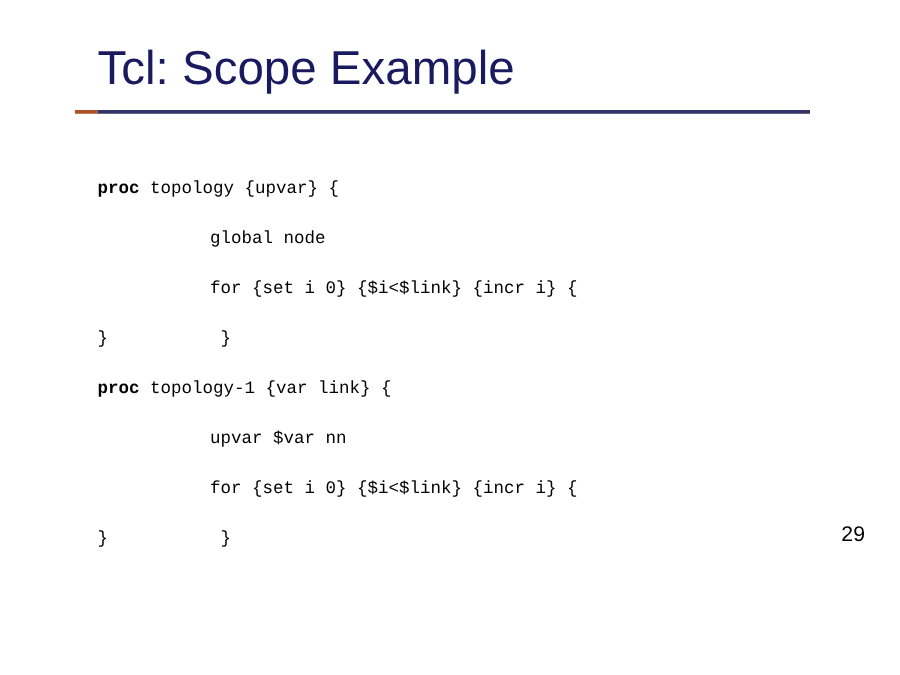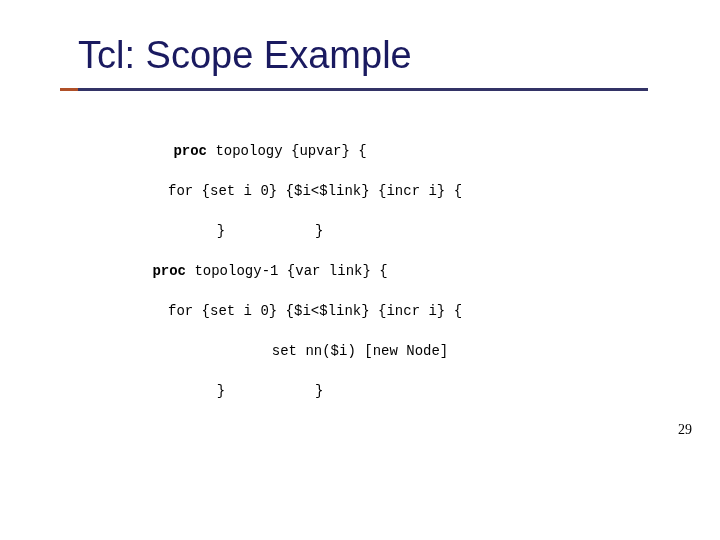--- a/index.html
+++ b/index.html
@@ -10,21 +10,20 @@
     background: #ffffff;
     font-family: Georgia, 'Times New Roman', serif;
     color: #000;
     overflow: hidden;
   }
   .slide {
     position: relative;
     width: 720px;
     height: 452px;
     box-sizing: border-box;
-    text-align: center;
   }
   .title {
     position: absolute;
     left: 78px;
     top: 34px;
     font-family: Verdana, Arial, sans-serif;
     font-size: 38px;
     color: #1a1a60;
     font-weight: 400;
     letter-spacing: 0px;
@@ -59,41 +58,42 @@
     display: block;
     margin-bottom: 12px;
   }
   .bold { font-weight: bold; font-family: Liberation Mono, monospace; }
   .ind1 { padding-left: 90px; }
   .ind2 { padding-left: 180px; }
   .page-num {
     position: absolute;
     right: 28px;
     bottom: 14px;
-    font-family: Liberation Serif, serif;
-    font-size: 14px;
+    font-family: Liberation Sans, sans-serif;
+    font-size: 17px;
     color: #000;
   }
 </style>
 </head>
 <body>
 
 <div class="slide">
 
   <div class="title">Tcl: Scope Example</div>
   <div class="accent"></div>
   <div class="underline"></div>
 
   <div class="code-block">
 <span class="code-line"><span class="bold">proc</span><span> topology {upvar} {</span></span>
+<span class="code-line ind1">global node</span>
 <span class="code-line ind1">for {set i 0} {$i&lt;$link} {incr i} {</span>
 <span class="code-line"><span>}</span><span class="ind1" style="display:inline-block;">}</span></span>
 <span class="code-line"><span class="bold">proc</span><span> topology-1 {var link} {</span></span>
+<span class="code-line ind1">upvar $var nn</span>
 <span class="code-line ind1">for {set i 0} {$i&lt;$link} {incr i} {</span>
-<span class="code-line ind2">set nn($i) [new Node]</span>
 <span class="code-line"><span>}</span><span class="ind1" style="display:inline-block;">}</span></span>
 
 
   </div>
 
   <div class="page-num">29</div>
 
 </div>
 
 </body></html>

